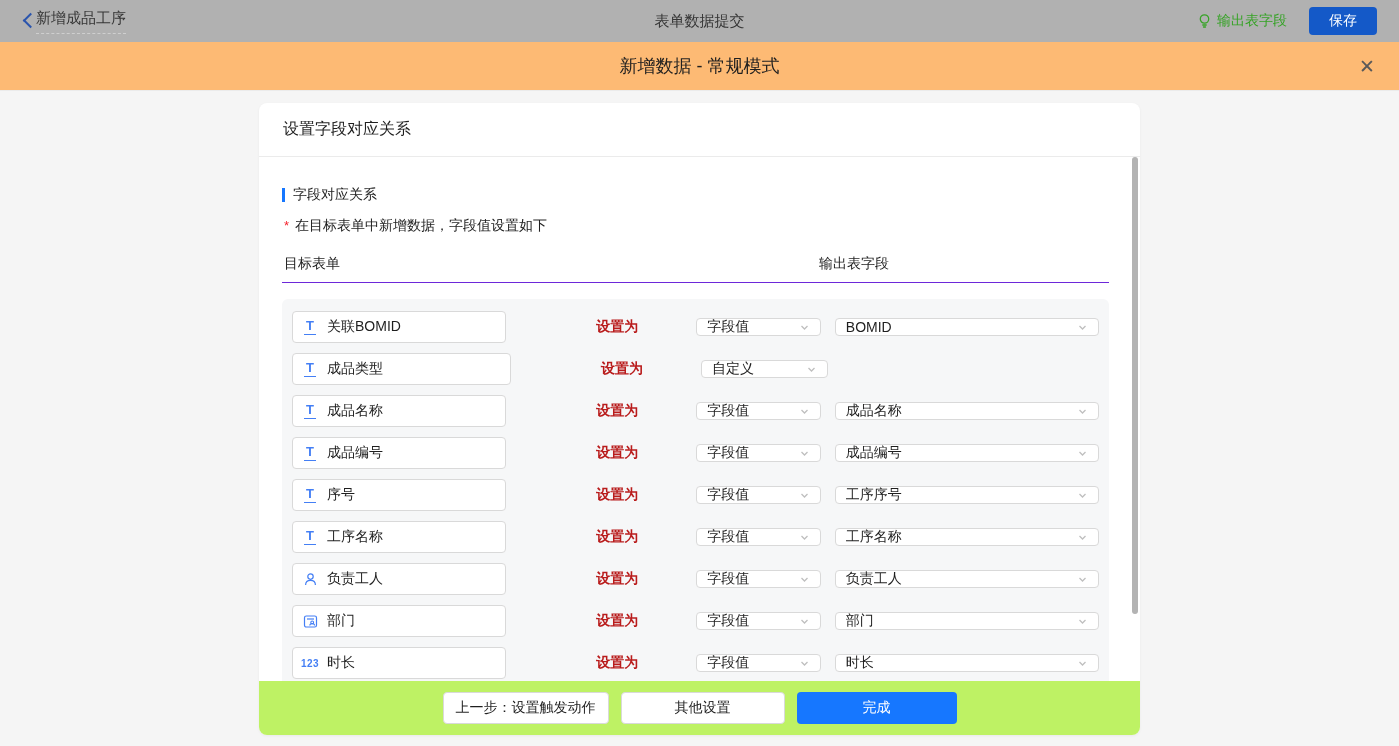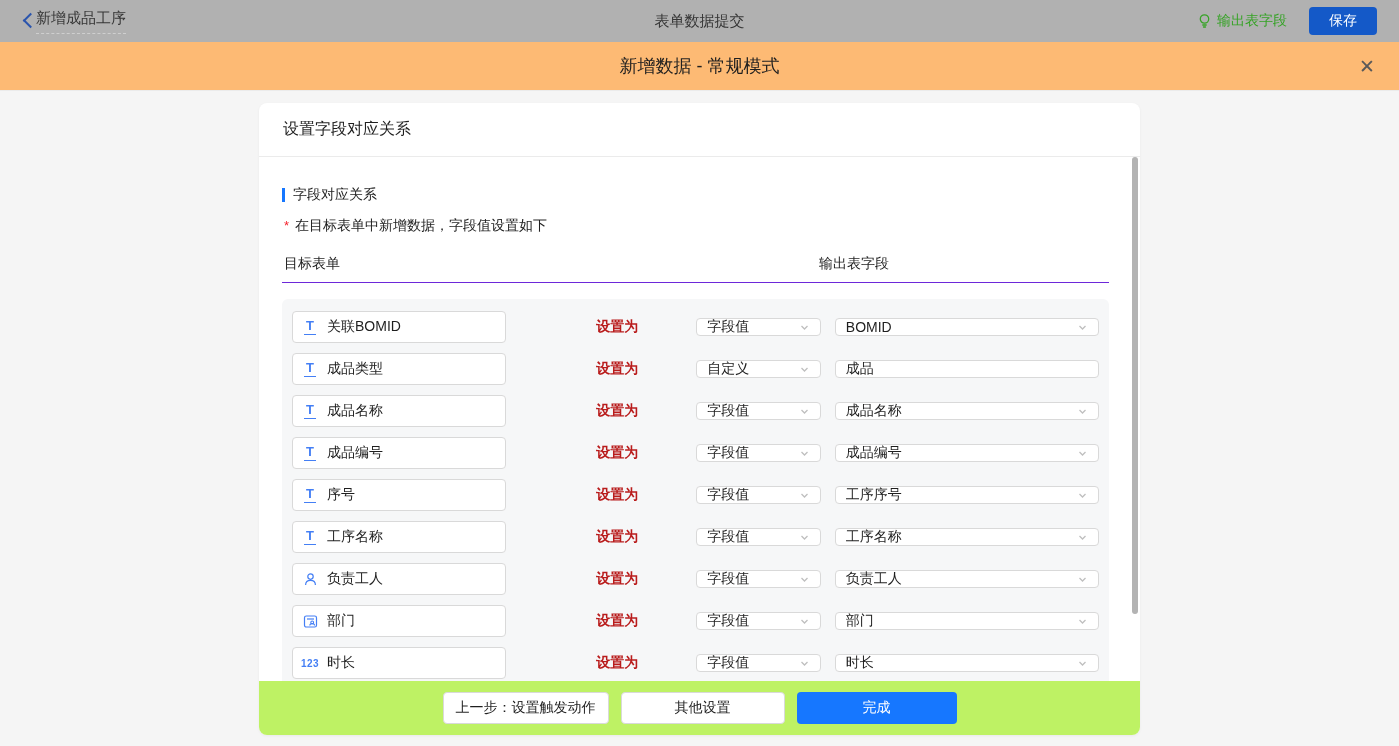--- a/index.html
+++ b/index.html
@@ -219,24 +219,20 @@
     </div>
     <span class="set-as">设置为</span>
     <div class="select-box mode-box">
       <span class="select-value">自定义</span>
       <span class="chevron">
         <svg width="11" height="11" viewBox="0 0 11 11" fill="none">
           <path d="M2.5 4 L5.5 7 L8.5 4" stroke="#bfbfbf" stroke-width="1.3" fill="none"></path>
         </svg>
       </span>
     </div>
-    <div class="select-box output-box as-input">
-      <span class="select-value">成品</span>
-
-    </div>
   </div>
 
   <div class="map-row">
     <div class="field-box">
       <span class="field-icon">
                 <span class="ic-t">T</span>
               </span>
       <span class="field-label">成品名称</span>
     </div>
     <span class="set-as">设置为</span>

